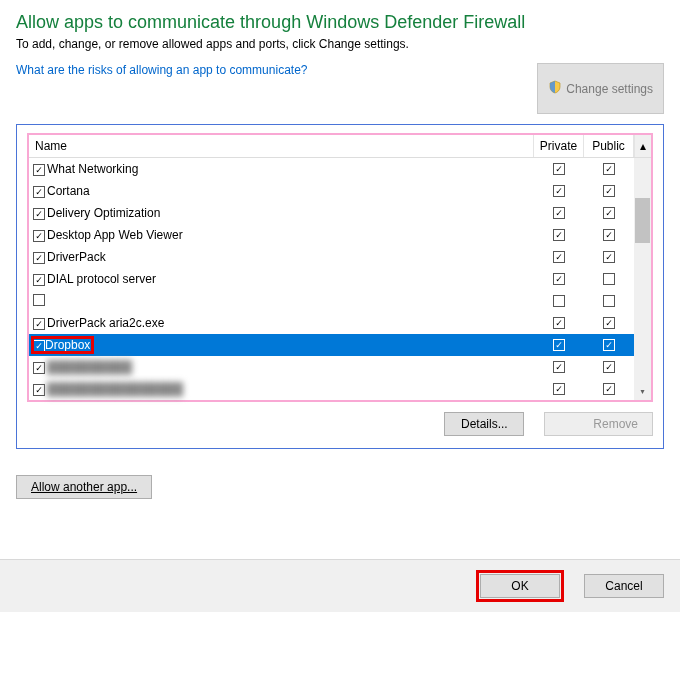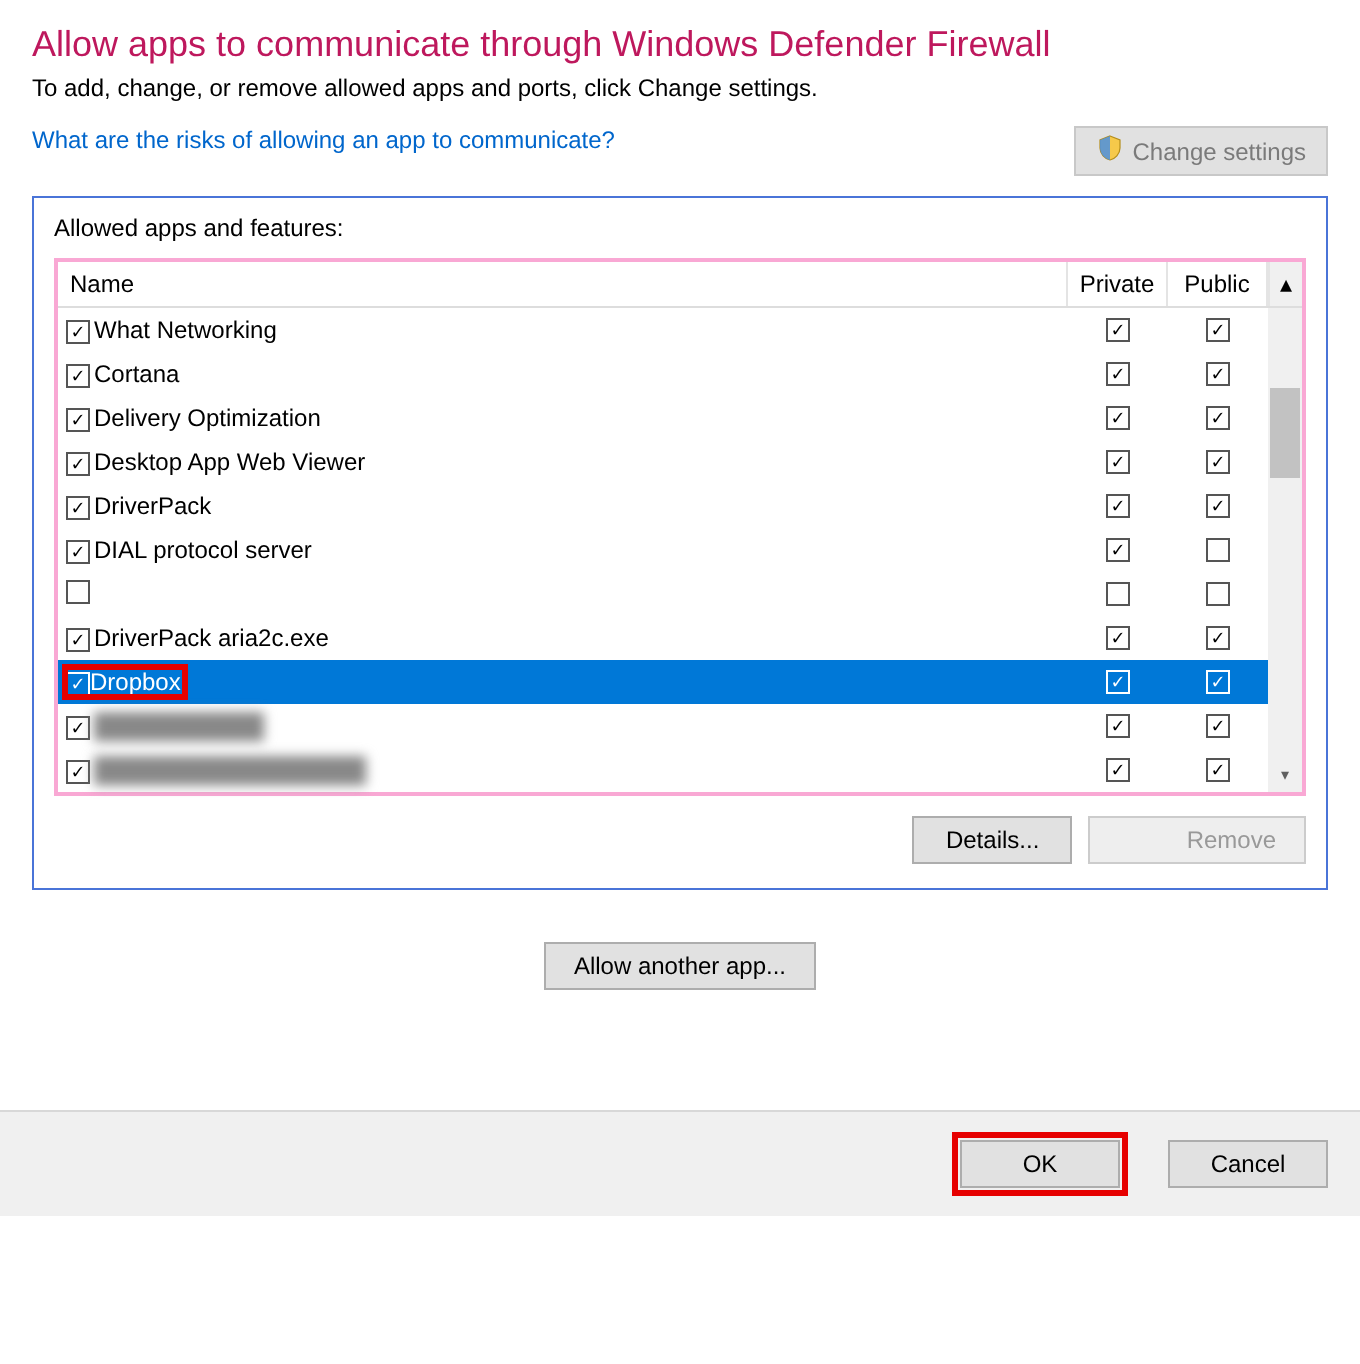--- a/index.html
+++ b/index.html
@@ -8,21 +8,21 @@
     font-family: "Segoe UI", Tahoma, sans-serif;
     font-size: 12px;
     background: #fff;
     color: #000;
     width: 680px;
   }
   .pad {
     padding: 12px 16px 8px 16px;
   }
   .title {
-    color: #be185d;
+    color: #15803d;
     font-size: 18px;
     font-weight: 400;
     margin-bottom: 4px;
   }
   .subtitle {
     color: #000;
     font-size: 12px;
     margin-bottom: 12px;
   }
   .help-row {
@@ -33,21 +33,21 @@
   }
   .link {
     color: #0066cc;
     cursor: pointer;
     font-size: 12px;
   }
   .change-settings {
     background: #e1e1e1;
     border: 1px solid #c8c8c8;
     color: #7a7a7a;
-    padding: 3px 10px;
+    padding: 16px 10px;
     font-size: 12px;
     display: inline-flex;
     align-items: center;
     gap: 4px;
     cursor: default;
   }
   .shield {
     display: inline-block;
   }
   .groupbox {
@@ -166,44 +166,45 @@
     position: absolute;
     top: 40px;
     left: 1px;
     width: 15px;
     height: 45px;
     background: #c2c2c2;
   }
   .buttons-right {
     display: flex;
     justify-content: flex-end;
-    gap: 8px;
+    gap: 20px;
     margin-top: 10px;
   }
   .btn {
     background: #e1e1e1;
     border: 1px solid #adadad;
     padding: 4px 14px;
     font-size: 12px;
     min-width: 80px;
     text-align: center;
     cursor: pointer;
   }
   .btn.disabled {
     color: #999;
     background: #eee;
     border-color: #ccc;
     cursor: default;
     padding-left: 48px;
   }
   .allow-row {
     display: flex;
-    justify-content: center;
+    justify-content: flex-start;
     padding: 0 16px 60px 16px;
     margin-top: 8px;
+    text-decoration: underline;
   }
   .footer {
     background: #f0f0f0;
     border-top: 1px solid #d8d8d8;
     padding: 14px 16px;
     display: flex;
     justify-content: flex-end;
     gap: 24px;
   }
   .ok-highlight {
@@ -230,21 +231,20 @@
         <svg width="14" height="14" viewBox="0 0 14 14">
             <path d="M7 1 L12 3 V7 C12 10 9.5 12.5 7 13 C4.5 12.5 2 10 2 7 V3 Z" fill="#f6c94a" stroke="#b58e1a" stroke-width="0.6"></path>
             <path d="M7 1 L7 13 C4.5 12.5 2 10 2 7 V3 Z" fill="#4a90e2" opacity="0.85"></path>
           </svg>
       </span>
       <span>Change settings</span>
     </button>
   </div>
 
   <div class="groupbox">
-    <div class="group-label">Allowed apps and features:</div>
 
     <div class="list-wrapper">
       <div class="header-row">
         <div class="col-name">Name</div>
         <div class="col-priv">Private</div>
         <div class="col-pub">Public</div>
         <div class="col-scroll">
             <span>▴</span>
           </div>
       </div>

